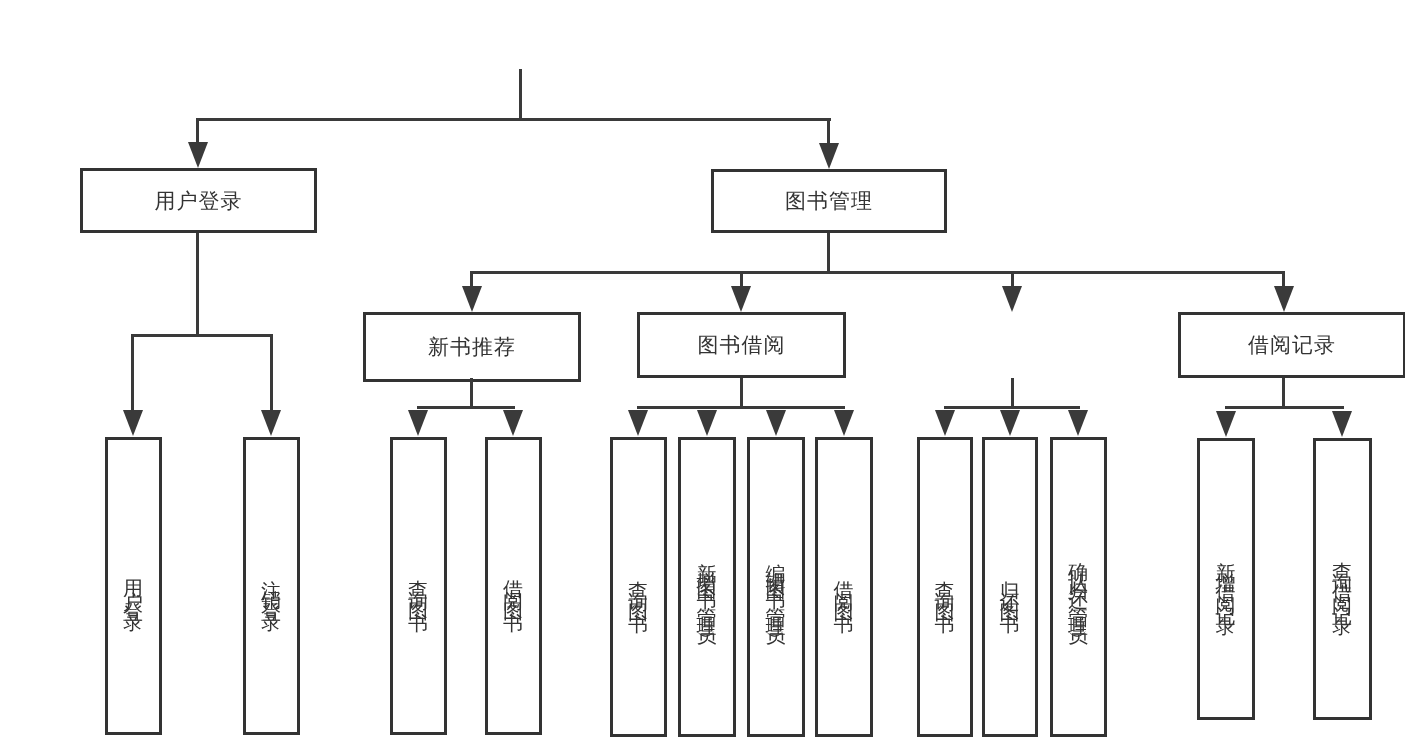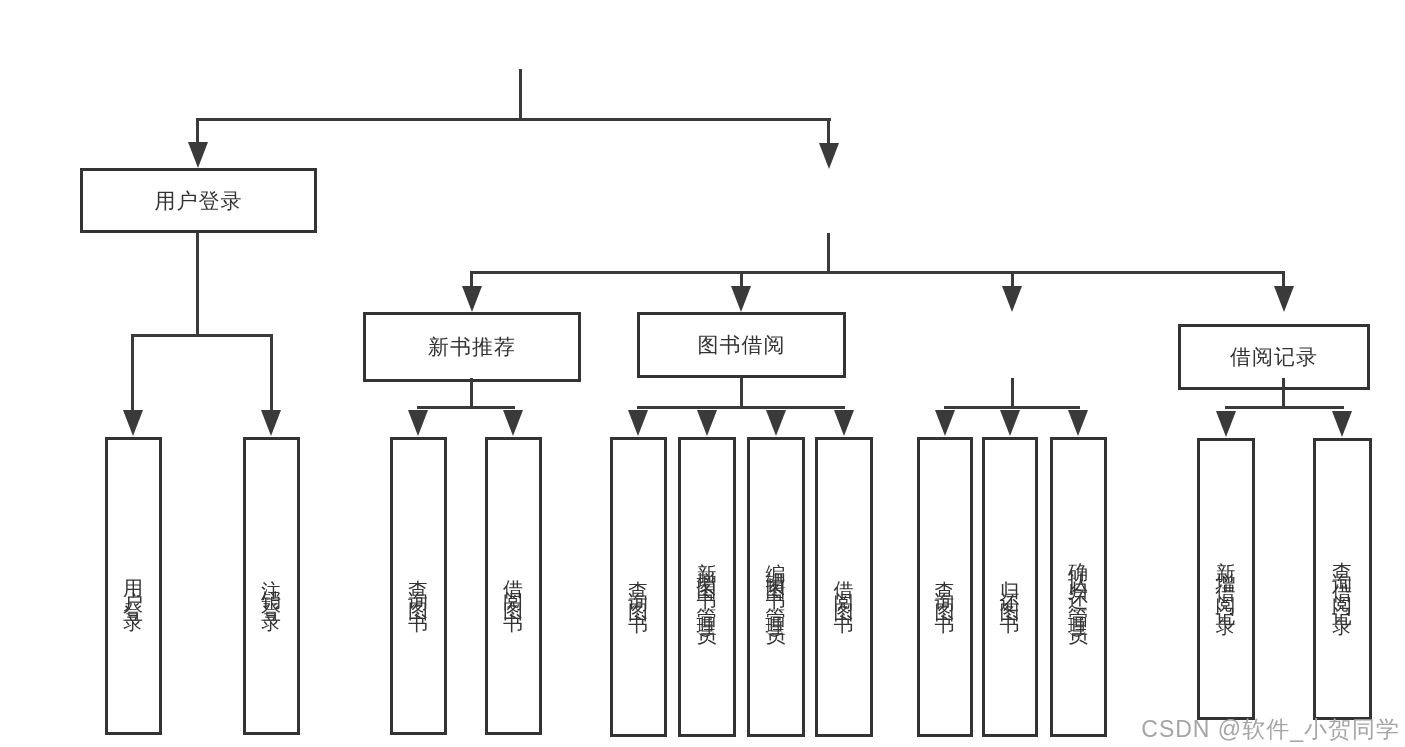--- a/index.html
+++ b/index.html
@@ -62,28 +62,31 @@
 </style>
 </head>
 <body>
 
 <div class="canvas">
 
 
   <div class="box" style="left:80px; top:168px; width:237px; height:65px;">
     <span>用户登录</span>
   </div>
+  <div class="box" style="left:711px; top:169px; width:236px; height:64px;">
+    <span>图书管理</span>
+  </div>
 
   <div class="box" style="left:363px; top:312px; width:218px; height:70px;">
     <span>新书推荐</span>
   </div>
   <div class="box" style="left:637px; top:312px; width:209px; height:66px;">
     <span>图书借阅</span>
   </div>
-  <div class="box" style="left:1178px; top:324px; width:192px; height:66px;">
+  <div class="box" style="left:1178px; top:312px; width:228px; height:66px;">
     <span>借阅记录</span>
   </div>
 
   <div class="vbox" style="left:105px; top:437px; width:57px; height:298px;">
     <span>用户登录</span>
   </div>
   <div class="vbox" style="left:243px; top:437px; width:57px; height:298px;">
     <span>注销登录</span>
   </div>
 
@@ -165,15 +168,14 @@
   <div class="hline" style="left:944px; top:406px; width:136px;"></div>
   <div class="arrow" style="left:935px; top:410px;"></div>
   <div class="arrow" style="left:1000px; top:410px;"></div>
   <div class="arrow" style="left:1068px; top:410px;"></div>
 
   <div class="vline" style="left:1282px; top:378px; height:30px;"></div>
   <div class="hline" style="left:1225px; top:406px; width:119px;"></div>
   <div class="arrow" style="left:1216px; top:411px;"></div>
   <div class="arrow" style="left:1332px; top:411px;"></div>
 
-  <div class="watermark">CSDN @软件_小贺同学</div>
 
 </div>
 
 </body></html>

